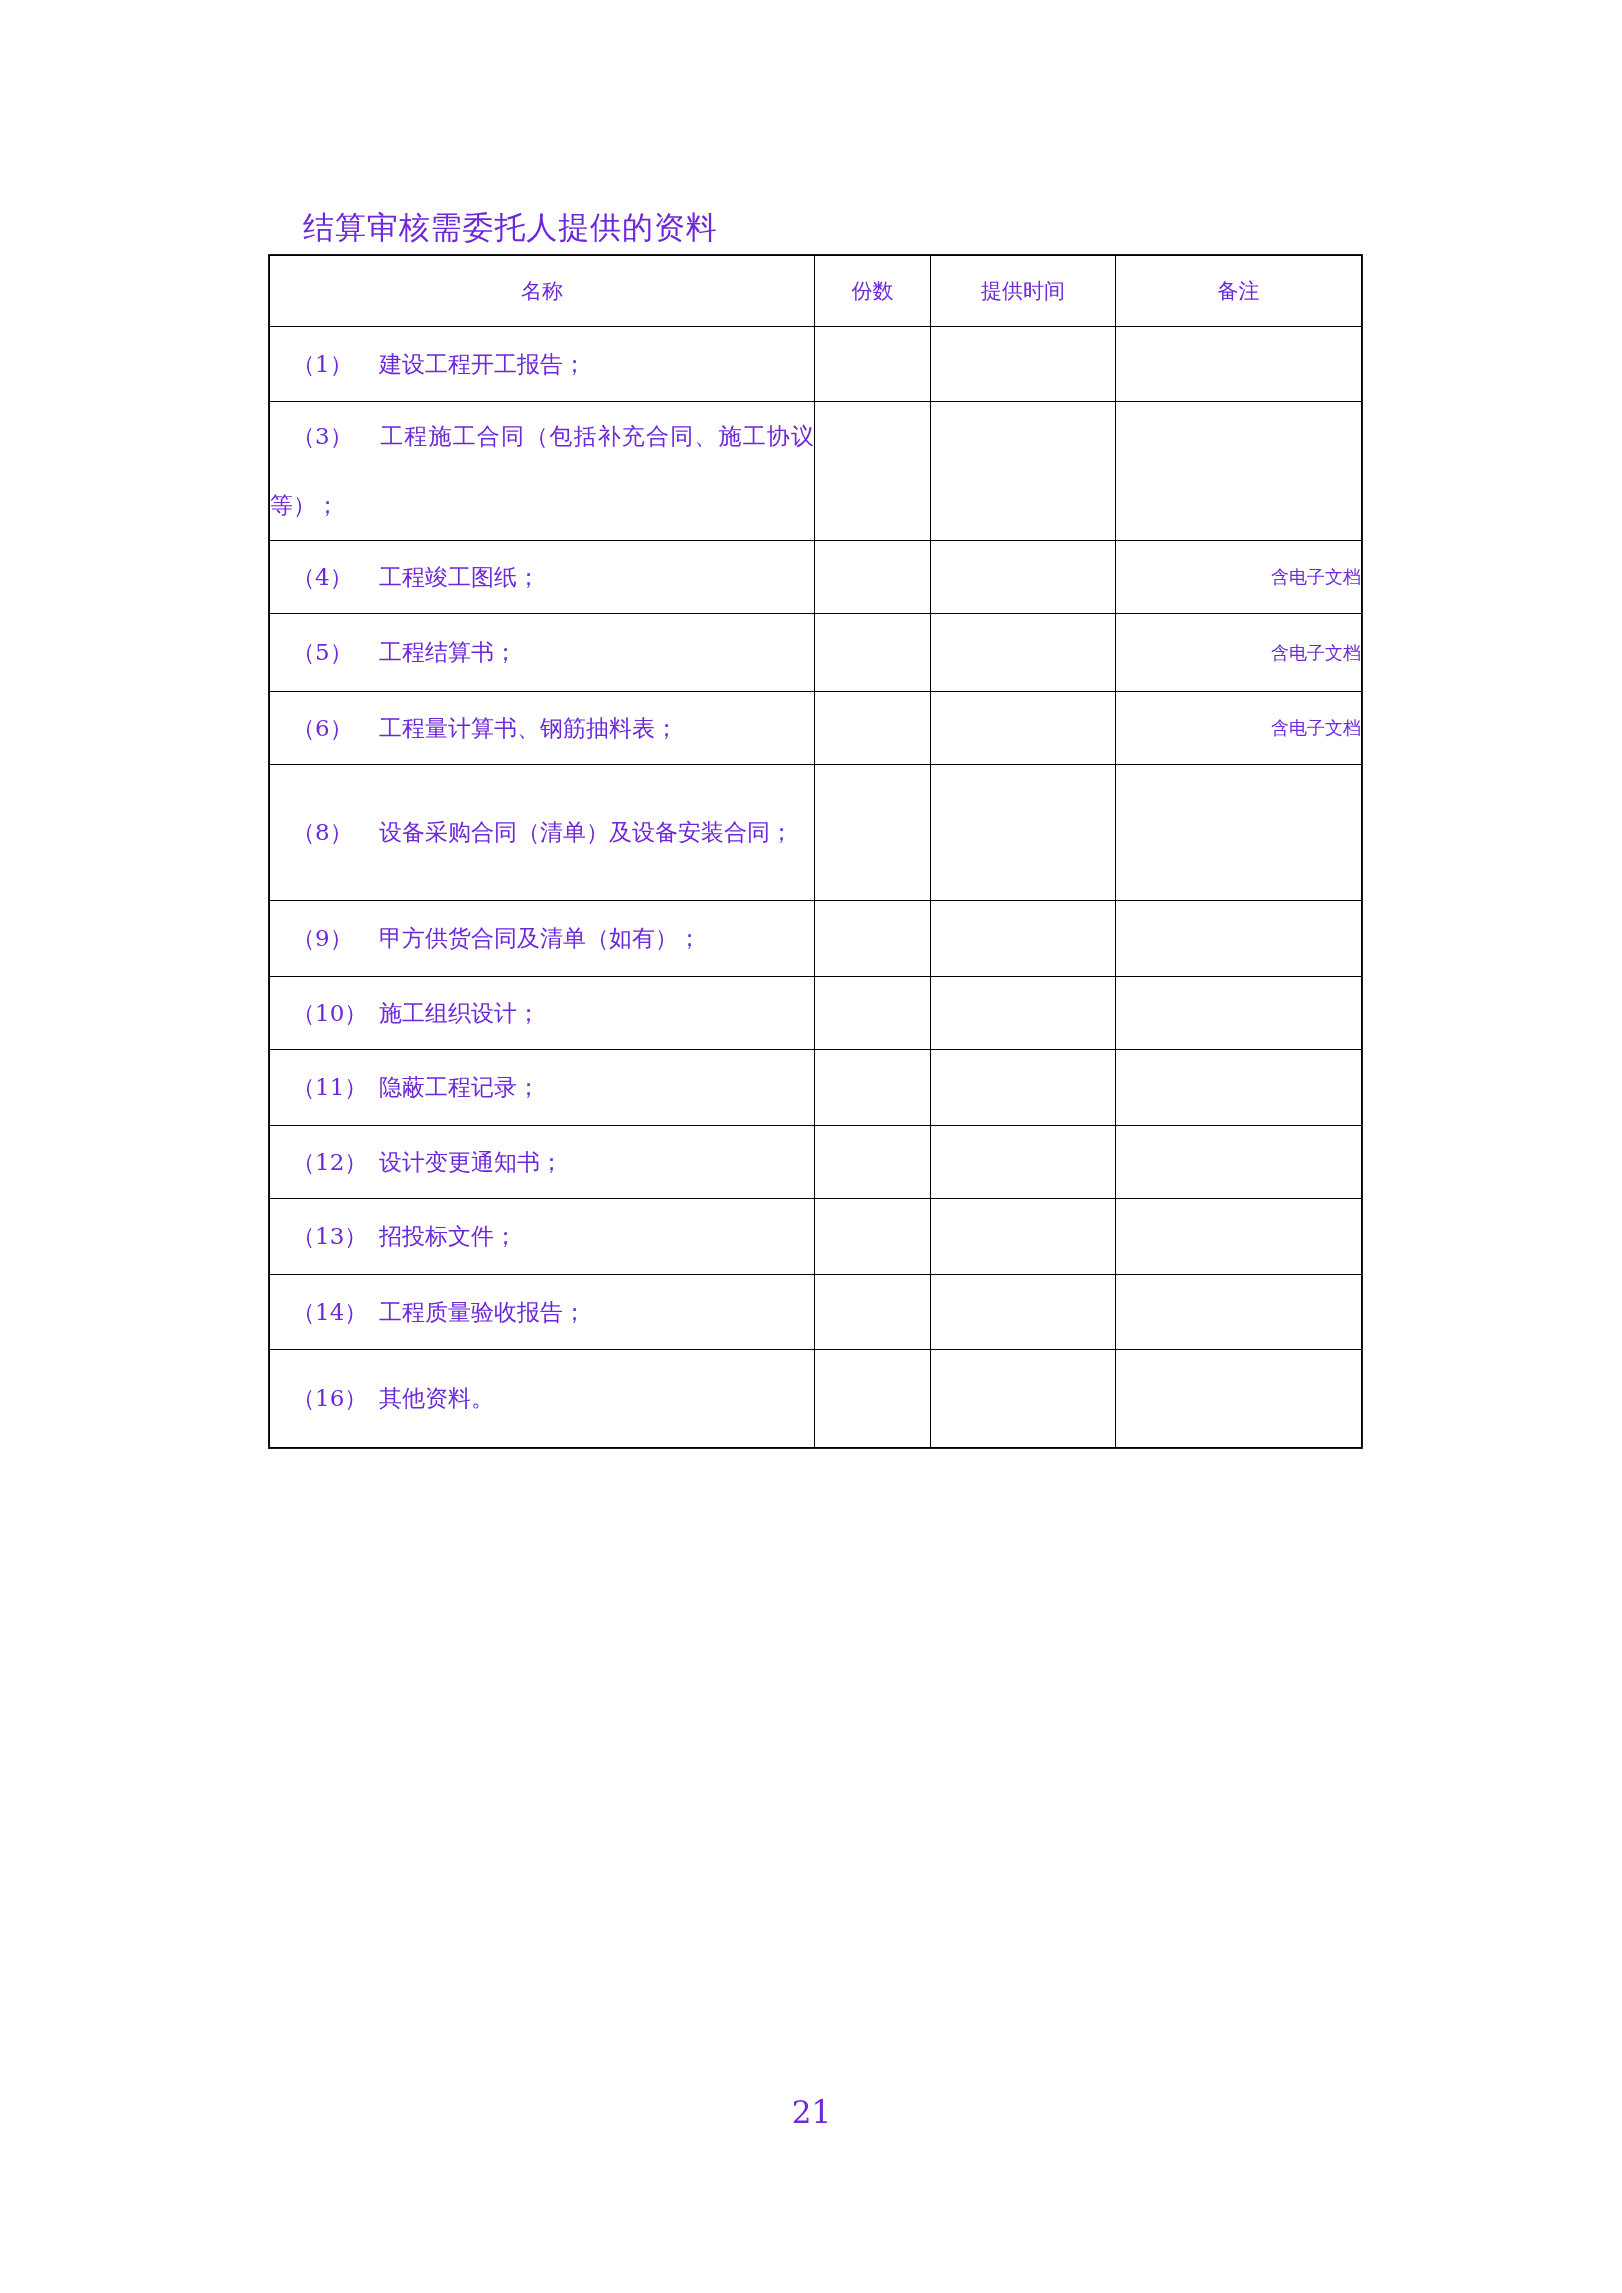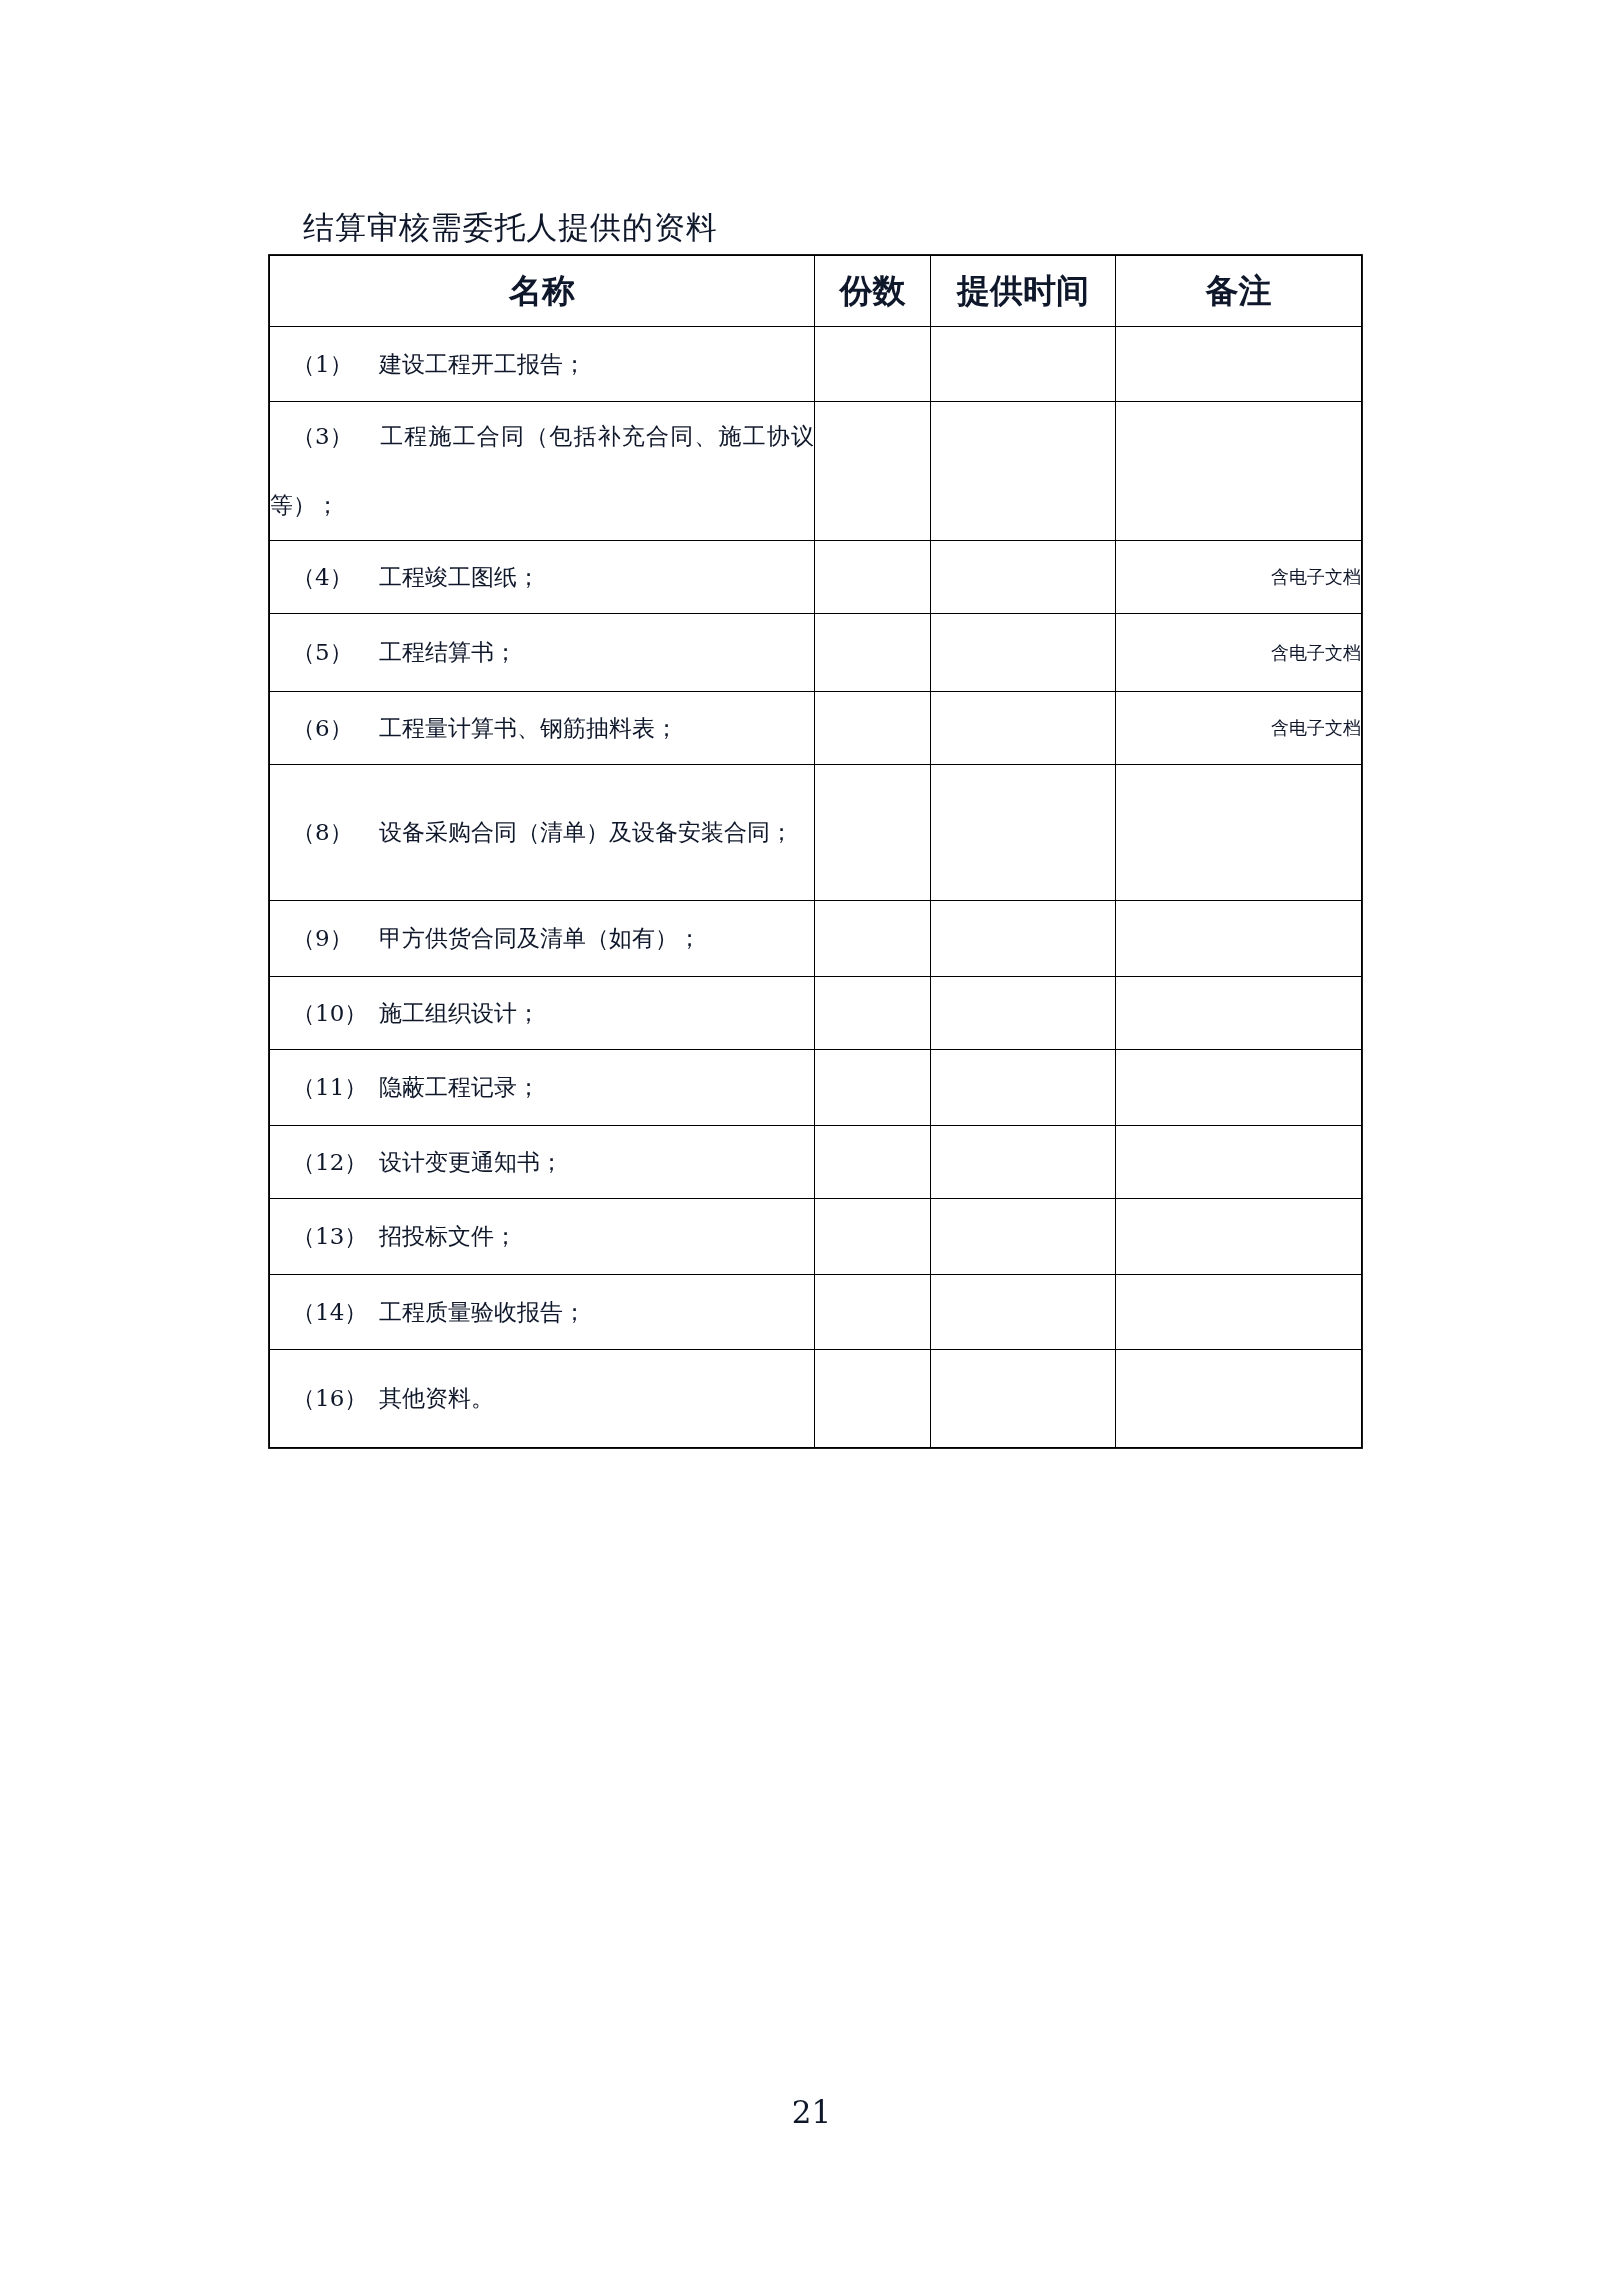--- a/index.html
+++ b/index.html
@@ -1,21 +1,21 @@
 <!DOCTYPE html>
 <html style="font-size:14.5px"><head>
 <meta charset="utf-8">
 <style>
   html,body{margin:0;padding:0;background:#e8e8e8;}
   .page{
     position:relative;
     width:1623px;height:2294px;
     background:#ffffff;
     font-family:"DejaVu Serif","Liberation Serif",serif;
-    color:#0f172a;
+    color:#6d28d9;
     overflow:hidden;
   }
   .doc-title{
     position:absolute;
     left:303px;top:207px;
     font-size:31px;
     line-height:40px;
     letter-spacing:0.9px;
     white-space:nowrap;
   }
@@ -29,22 +29,22 @@
     box-shadow:0 0 0 0.9px #000;
   }
   table.materials td, table.materials th{
     border:1.8px solid #000;
     vertical-align:middle;
     padding:0;
     overflow:hidden;
   }
   th.h-cell{
     font-family:"DejaVu Sans","Liberation Sans",sans-serif;
-    font-weight:bold;
-    font-size:33px;
+    font-weight:normal;
+    font-size:21px;
     text-align:center;
   }
   td.c-name{
     font-size:23px;
     line-height:69px;
     text-align:justify;
     text-justify:inter-character;
     padding-left:11.8px;
     padding-right:11px;
     text-indent:22px;

